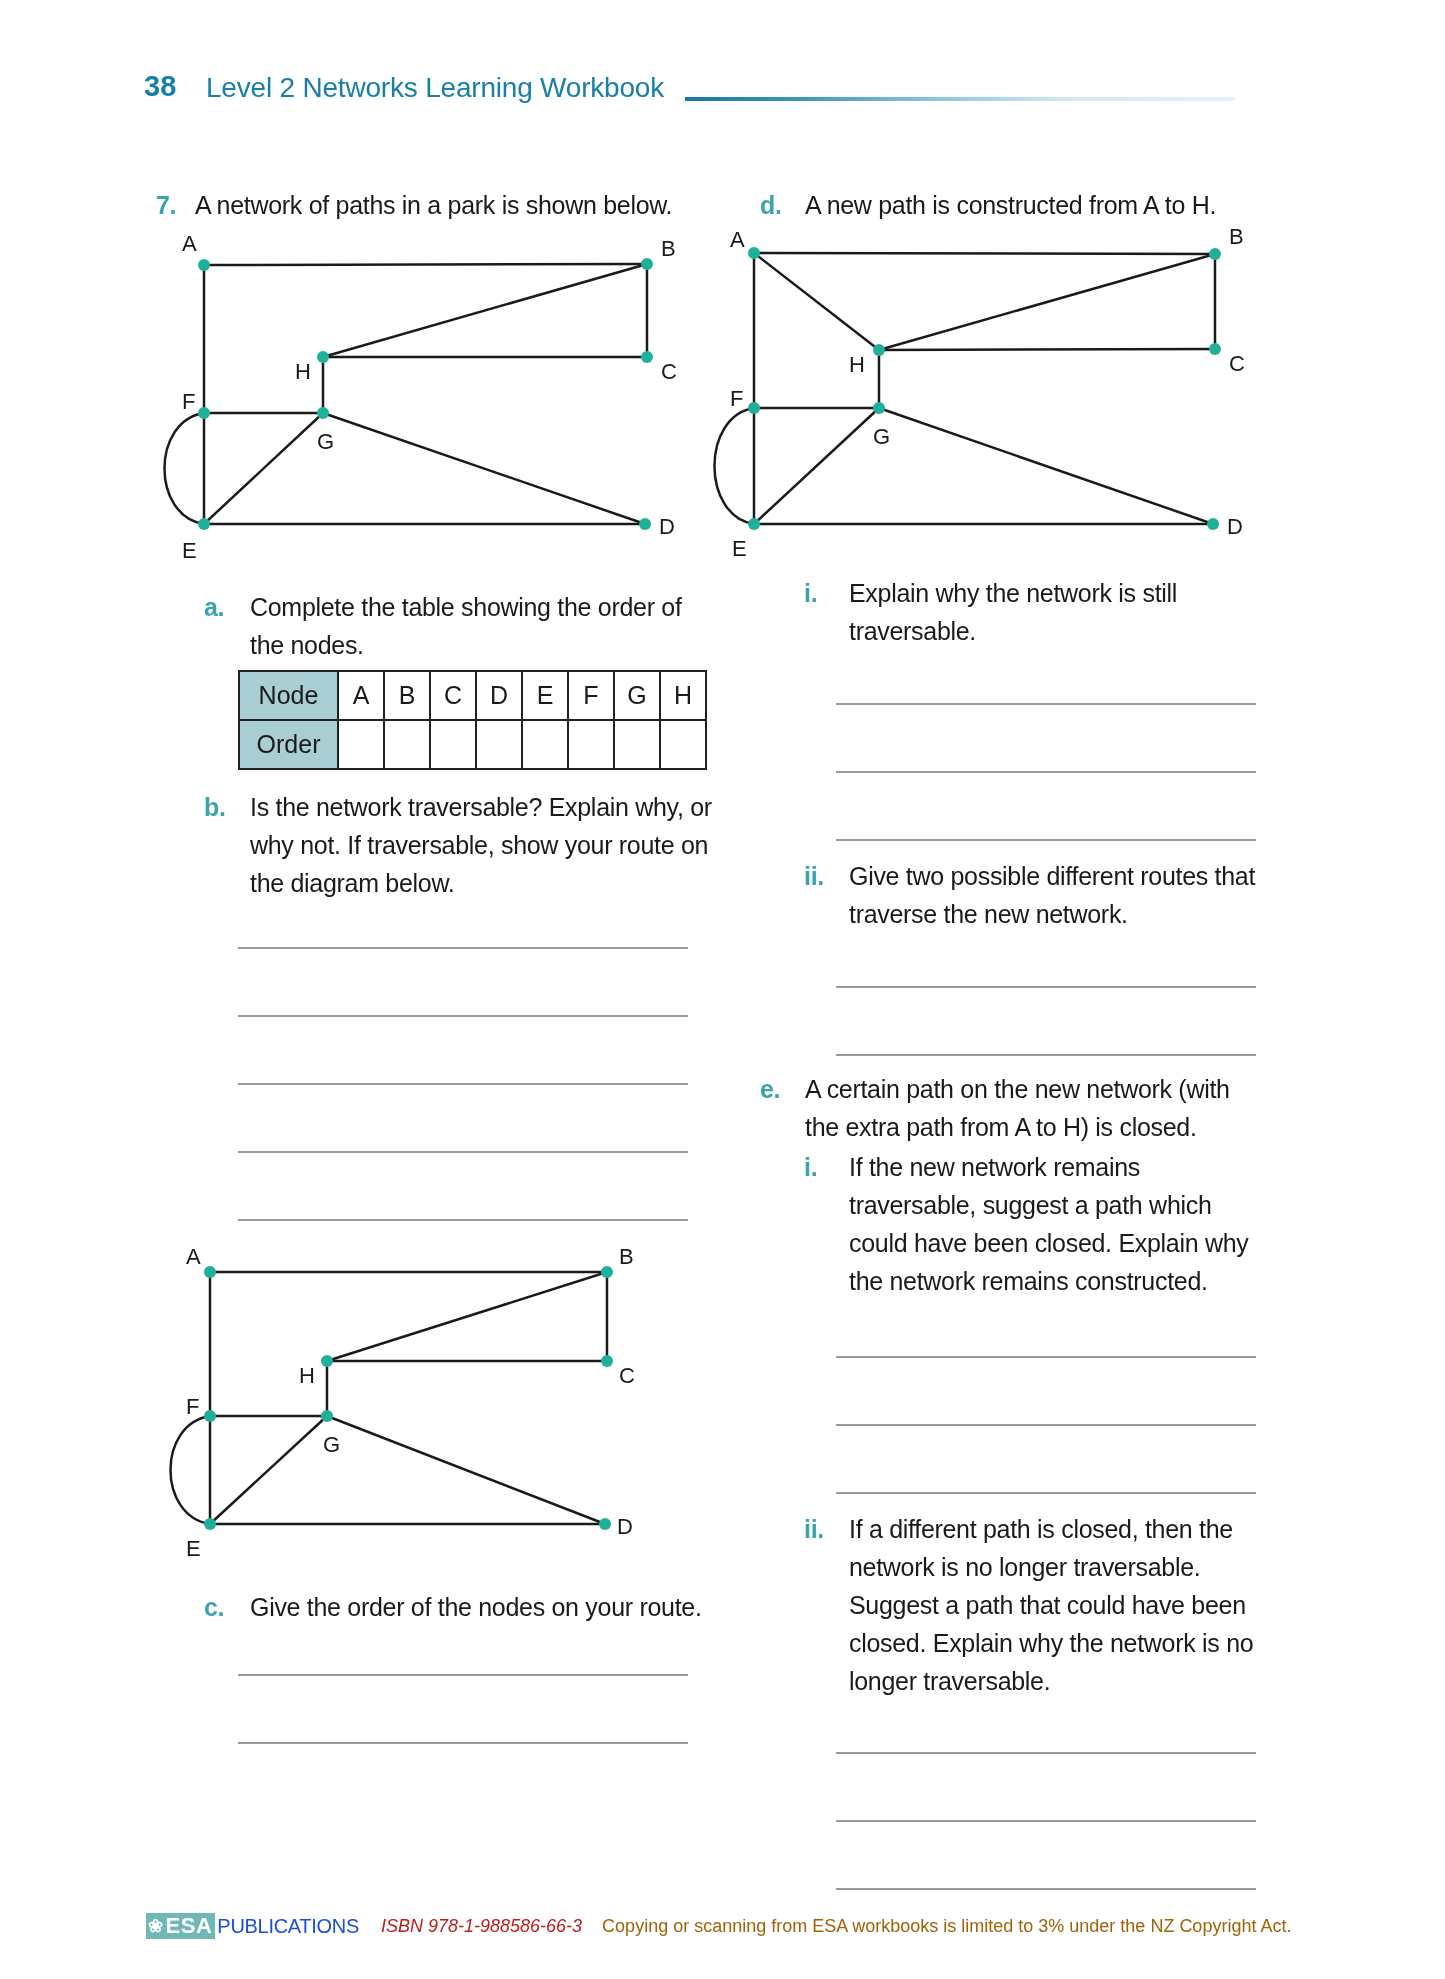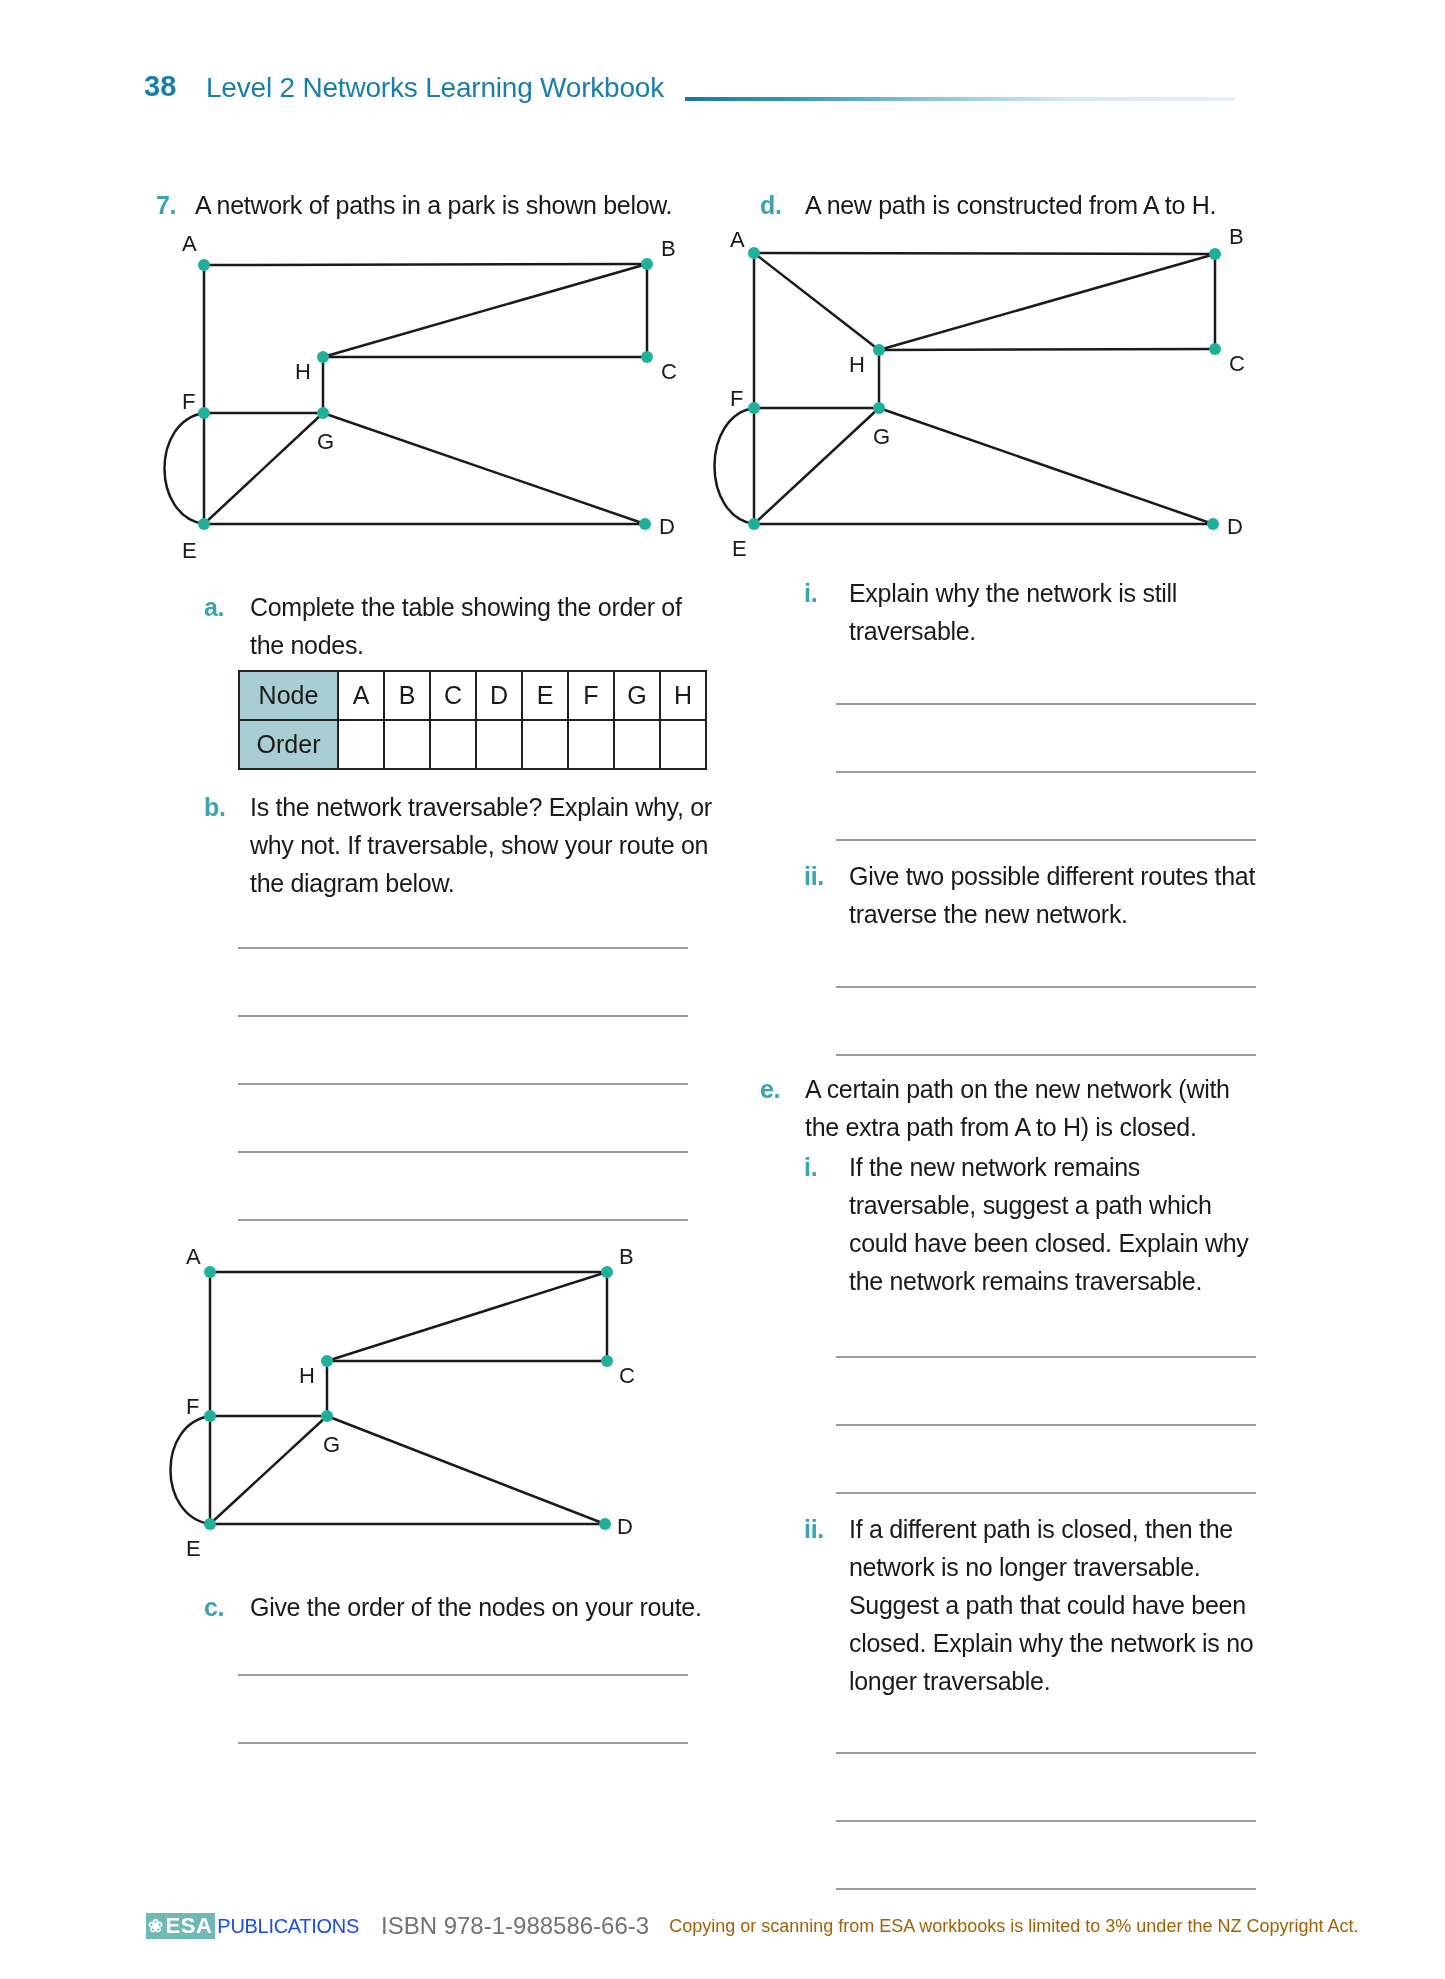--- a/index.html
+++ b/index.html
@@ -14,21 +14,21 @@
     .text { font-size: 25px; line-height: 38px; letter-spacing: -0.3px; margin-left: 12px; }
     .ans-line { height: 0; border-top: 2px solid #9a9a9a; }
     .node-lbl { font-size: 22px; fill: #1a1a1a; font-family: "Liberation Sans", sans-serif; }
     table.order { border-collapse: collapse; font-size: 25px; }
     table.order td { border: 2px solid #222; height: 47px; text-align: center; width: 44px; padding: 0; }
     table.order td.head { background: #a8cdd2; width: 97px; }
     .footer { left: 146px; top: 1913px; height: 26px; display: flex; align-items: center; }
     .esa-box { background: #6fb8b5; color: #fff; font-weight: bold; font-size: 22px; height: 26px;
                display: flex; align-items: center; padding: 0 3px 0 2px; letter-spacing: 0.5px; }
     .esa-pub { color: #1d4ed8; font-size: 20px; margin-left: 2px; letter-spacing: -0.3px; }
-    .footer-isbn { color: #737373; font-size: 24px; margin-left: 22px; }
+    .footer-isbn { color: #b91c1c; font-style: italic; font-size: 18px; margin-left: 22px; }
     .footer-copy { color: #a16207; font-size: 18px; margin-left: 20px; }
   </style>
 </head>
 <body>
 
 <div class="abs hdr-num">38</div>
 <div class="abs hdr-title">Level 2 Networks Learning Workbook</div>
 <div class="abs hdr-rule"></div>
 
 <div class="abs text" style="left:144px; top:186px;">
@@ -220,21 +220,21 @@
   <div>A certain path on the new network (with</div>
   <div>the extra path from A to H) is closed.</div>
 </div>
 <div class="abs text" style="left:792px; top:1148px;">
   <span class="q-label">i.</span>
 </div>
 <div class="abs text" style="left:837px; top:1148px;">
   <div>If the new network remains</div>
   <div>traversable, suggest a path which</div>
   <div>could have been closed. Explain why</div>
-  <div>the network remains traversable.</div>
+  <div>the network remains constructed.</div>
 </div>
 <div class="abs ans-line" style="left:836px; top:1356px; width:420px;"></div>
 <div class="abs ans-line" style="left:836px; top:1424px; width:420px;"></div>
 <div class="abs ans-line" style="left:836px; top:1492px; width:420px;"></div>
 
 <div class="abs text" style="left:792px; top:1510px;">
   <span class="q-label">ii.</span>
 </div>
 <div class="abs text" style="left:837px; top:1510px;">
   <div>If a different path is closed, then the</div>

